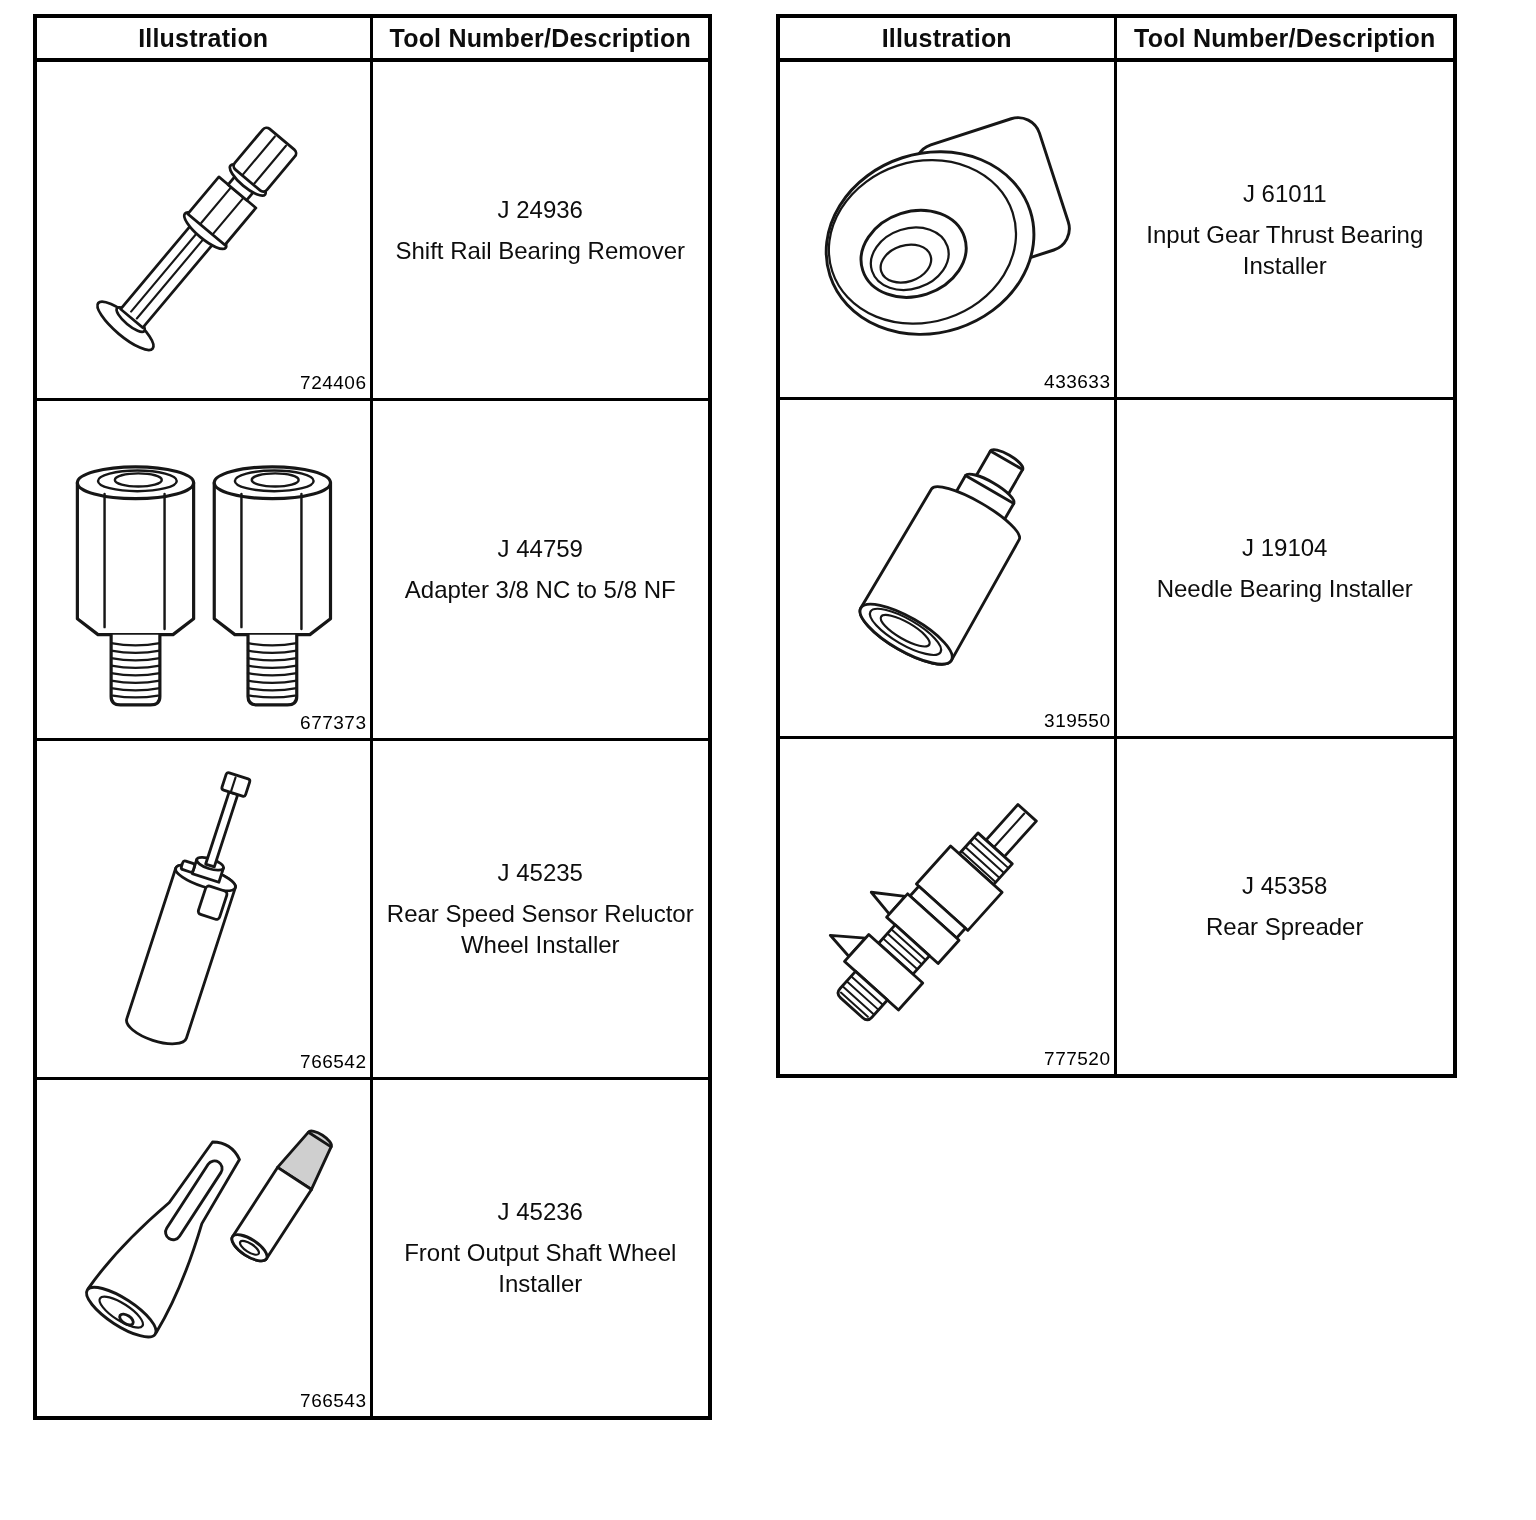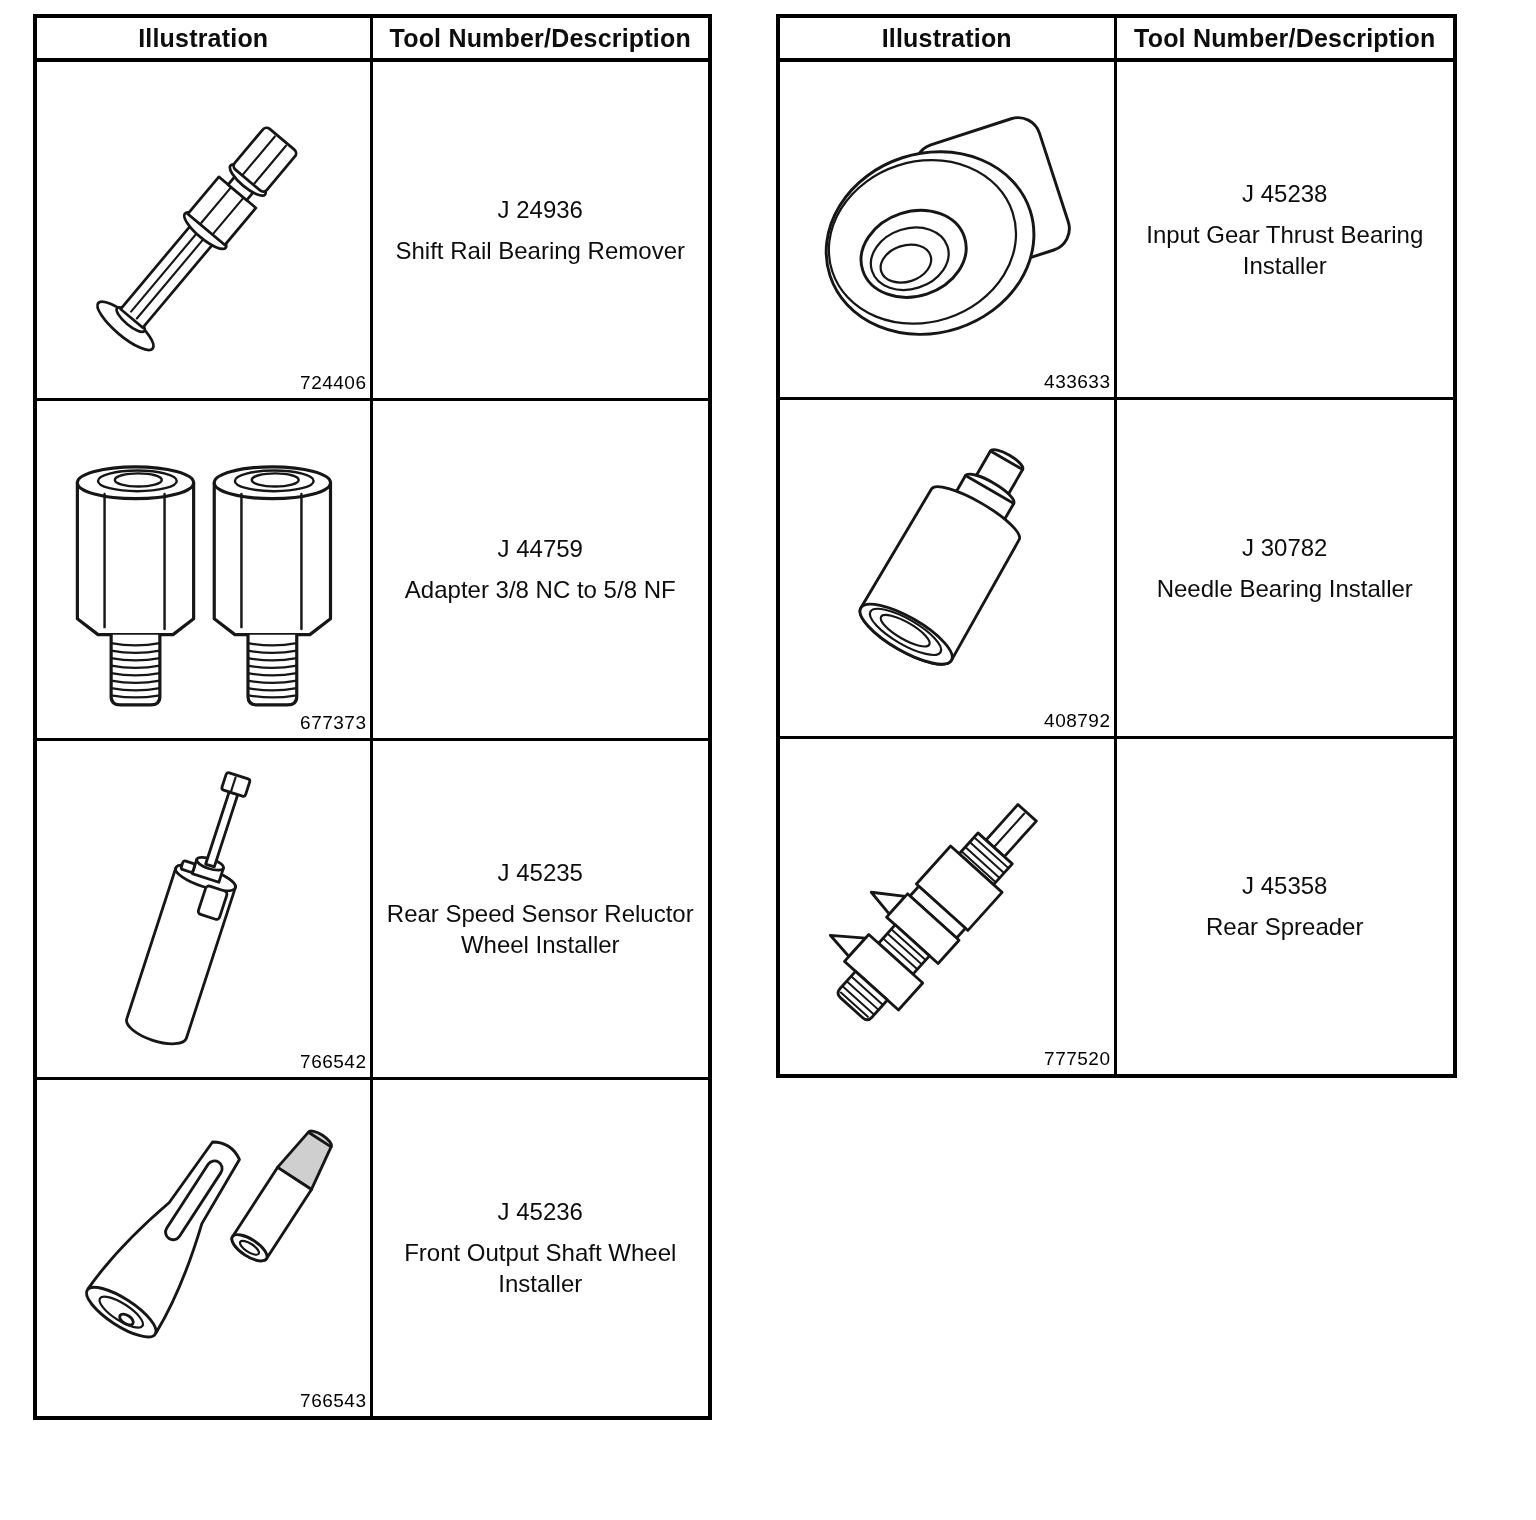--- a/index.html
+++ b/index.html
@@ -169,43 +169,43 @@
           <ellipse class="lineart" cx="-20" cy="-2" rx="122" ry="104"></ellipse>
           <ellipse class="detail" cx="-28" cy="-6" rx="110" ry="93"></ellipse>
           <ellipse class="lineart" cx="-42" cy="4" rx="62" ry="49"></ellipse>
           <ellipse class="detail" cx="-48" cy="8" rx="46" ry="35"></ellipse>
           <ellipse class="detail" cx="-54" cy="12" rx="30" ry="21"></ellipse>
         </g>
       </svg>
       <span class="fig-num">433633</span>
     </div>
     <div class="cell-desc">
-      <div class="tool-number">J 45238</div>
+      <div class="tool-number">J 61011</div>
       <div class="tool-desc">Input Gear Thrust Bearing Installer</div>
     </div>
   </div>
 
   <div class="trow">
     <div class="cell-ill">
       <svg width="312" height="300" viewBox="0 0 320 320">
         <g transform="translate(156,162) rotate(30) scale(0.9)">
           <ellipse class="lineart" cx="0" cy="-150" rx="22" ry="7"></ellipse>
           <rect class="lineart" x="-22" y="-150" width="44" height="40"></rect>
           <ellipse class="lineart" cx="0" cy="-110" rx="33" ry="9"></ellipse>
           <rect class="lineart" x="-33" y="-110" width="66" height="34"></rect>
           <path class="lineart" d="M -60 -76 A 60 15 0 0 1 60 -76 L 62 88 A 62 20 0 0 1 -62 88 Z"></path>
           <ellipse class="lineart" cx="0" cy="88" rx="62" ry="20"></ellipse>
           <ellipse class="detail" cx="-2" cy="86" rx="48" ry="15"></ellipse>
           <ellipse class="detail" cx="-3" cy="85" rx="33" ry="10"></ellipse>
         </g>
       </svg>
-      <span class="fig-num">408792</span>
-    </div>
-    <div class="cell-desc">
-      <div class="tool-number">J 30782</div>
+      <span class="fig-num">319550</span>
+    </div>
+    <div class="cell-desc">
+      <div class="tool-number">J 19104</div>
       <div class="tool-desc">Needle Bearing Installer</div>
     </div>
   </div>
 
   <div class="trow">
     <div class="cell-ill">
       <svg width="312" height="300" viewBox="0 0 320 320">
         <g transform="translate(156,160) rotate(42) scale(0.88)">
           <rect class="lineart" x="-15" y="-152" width="30" height="58"></rect>
           <path class="detail" d="M -2 -149 V -96"></path>

